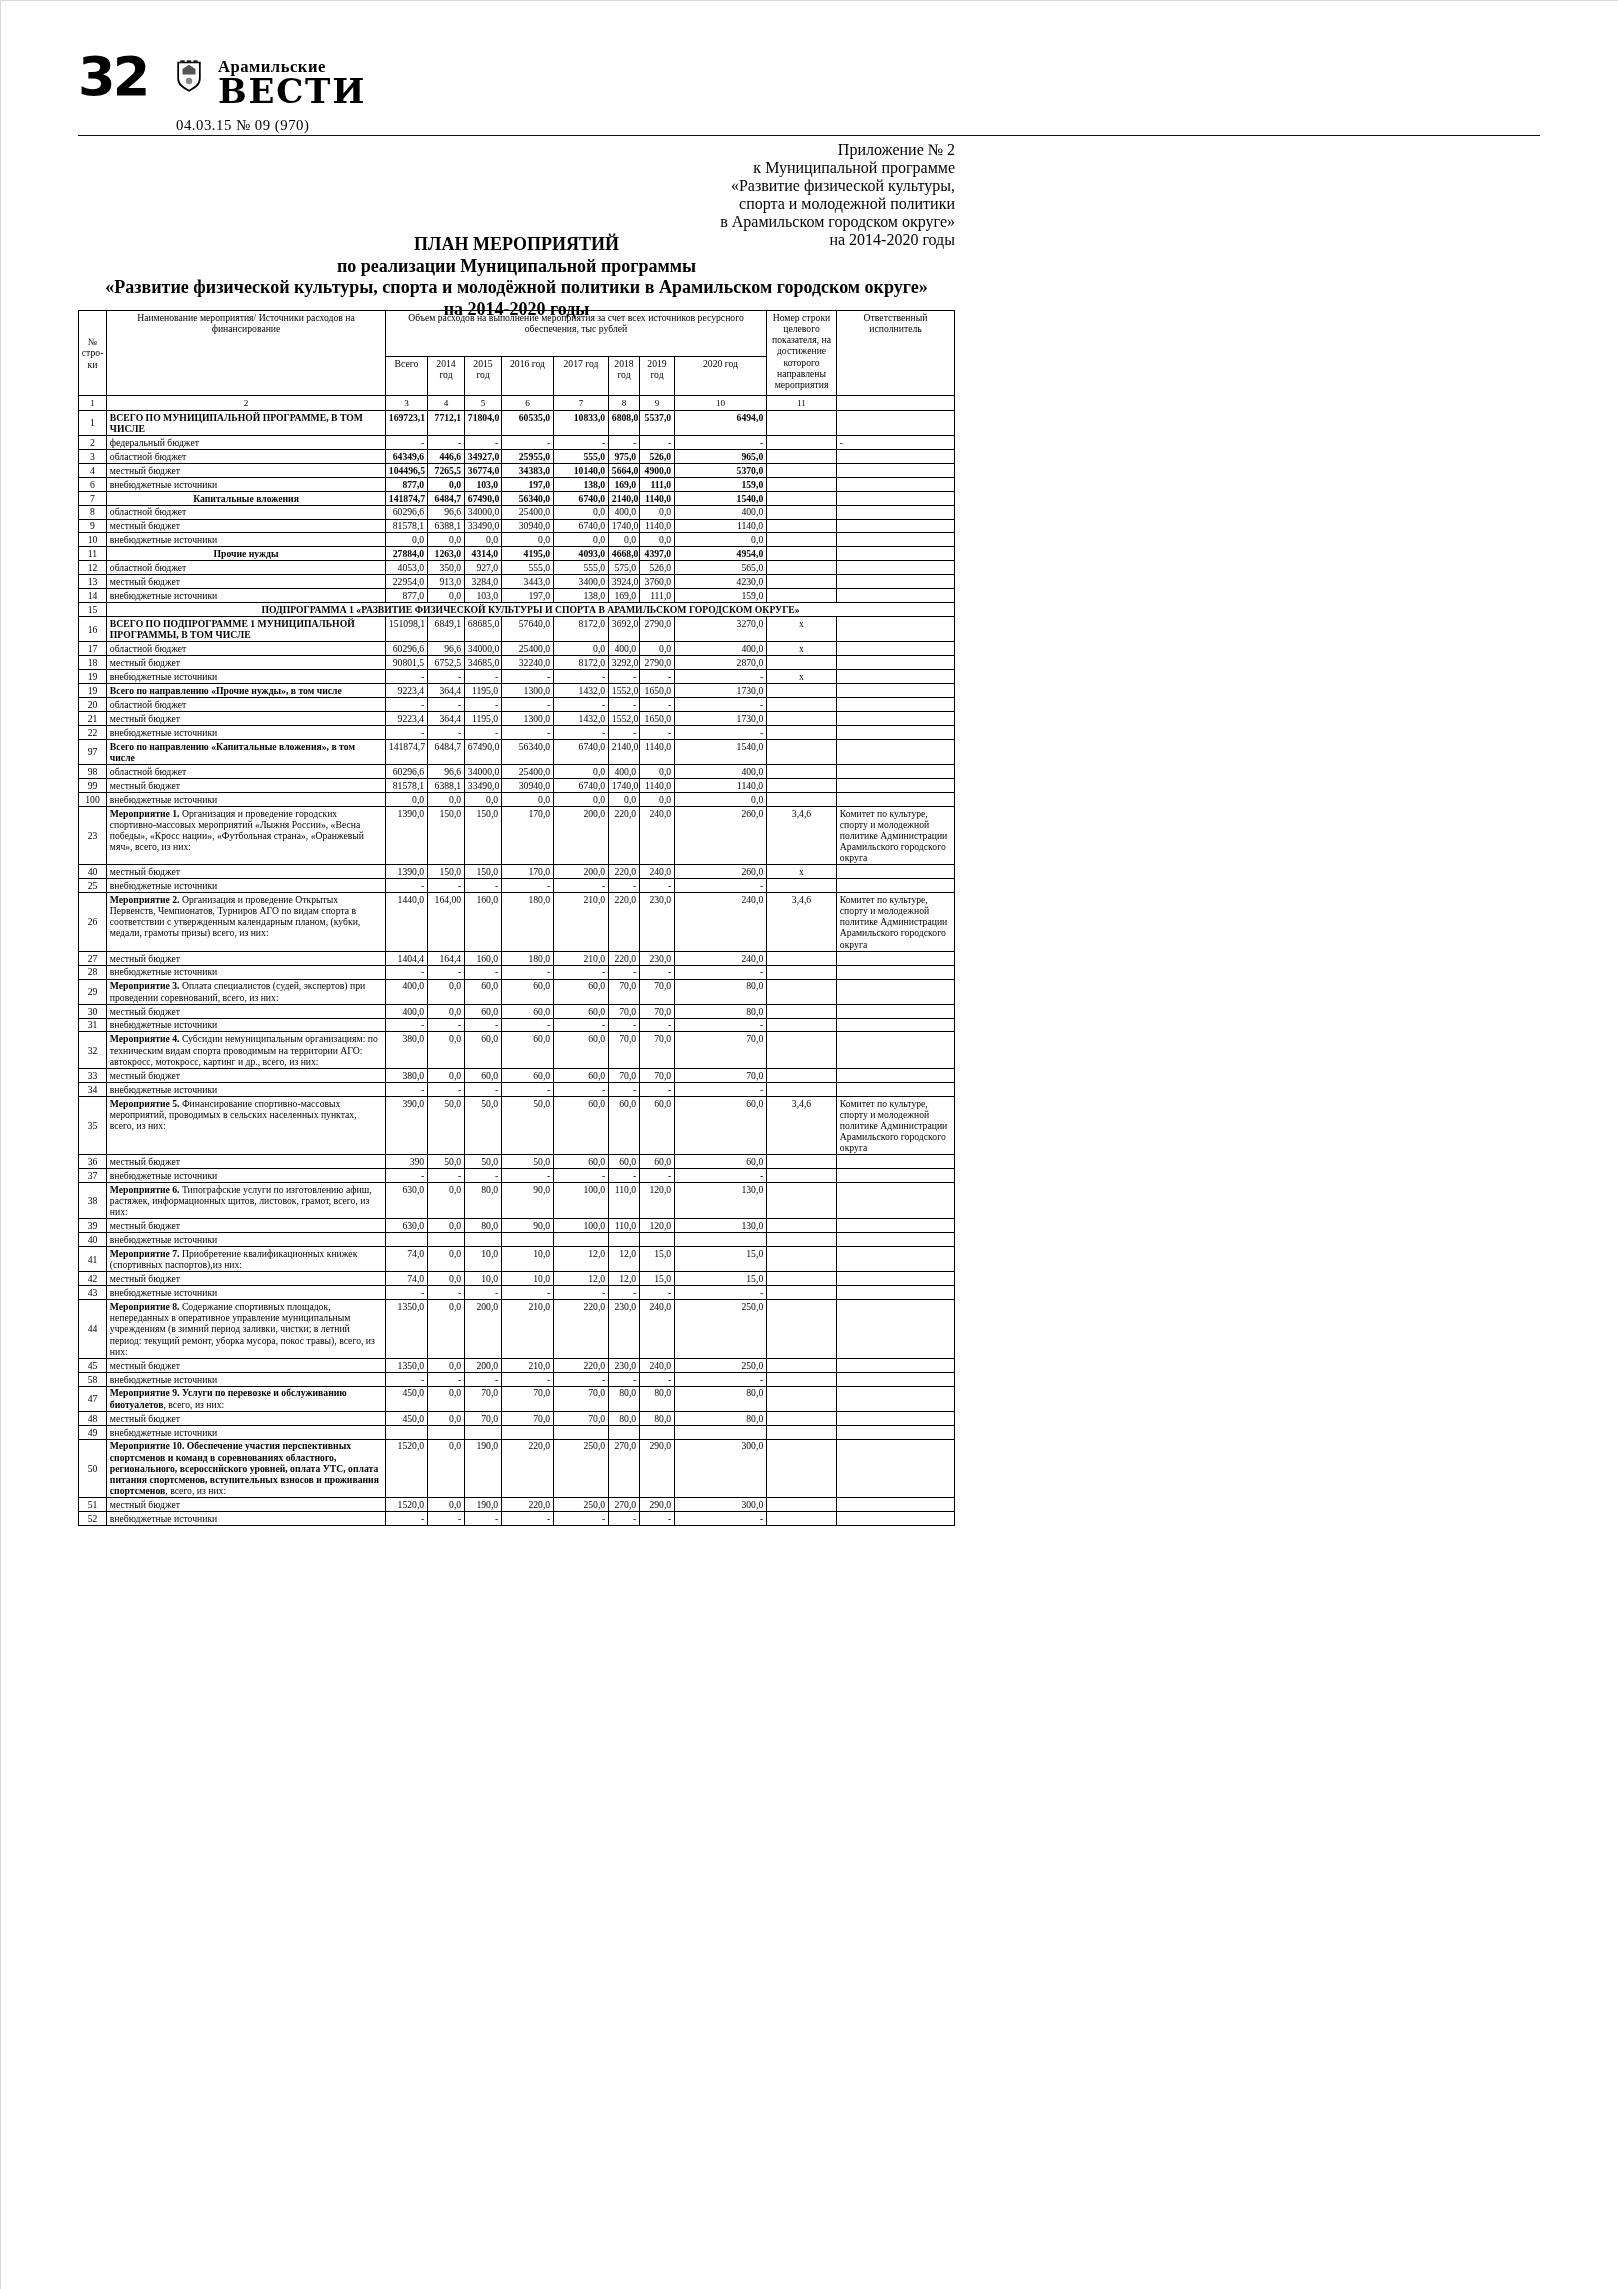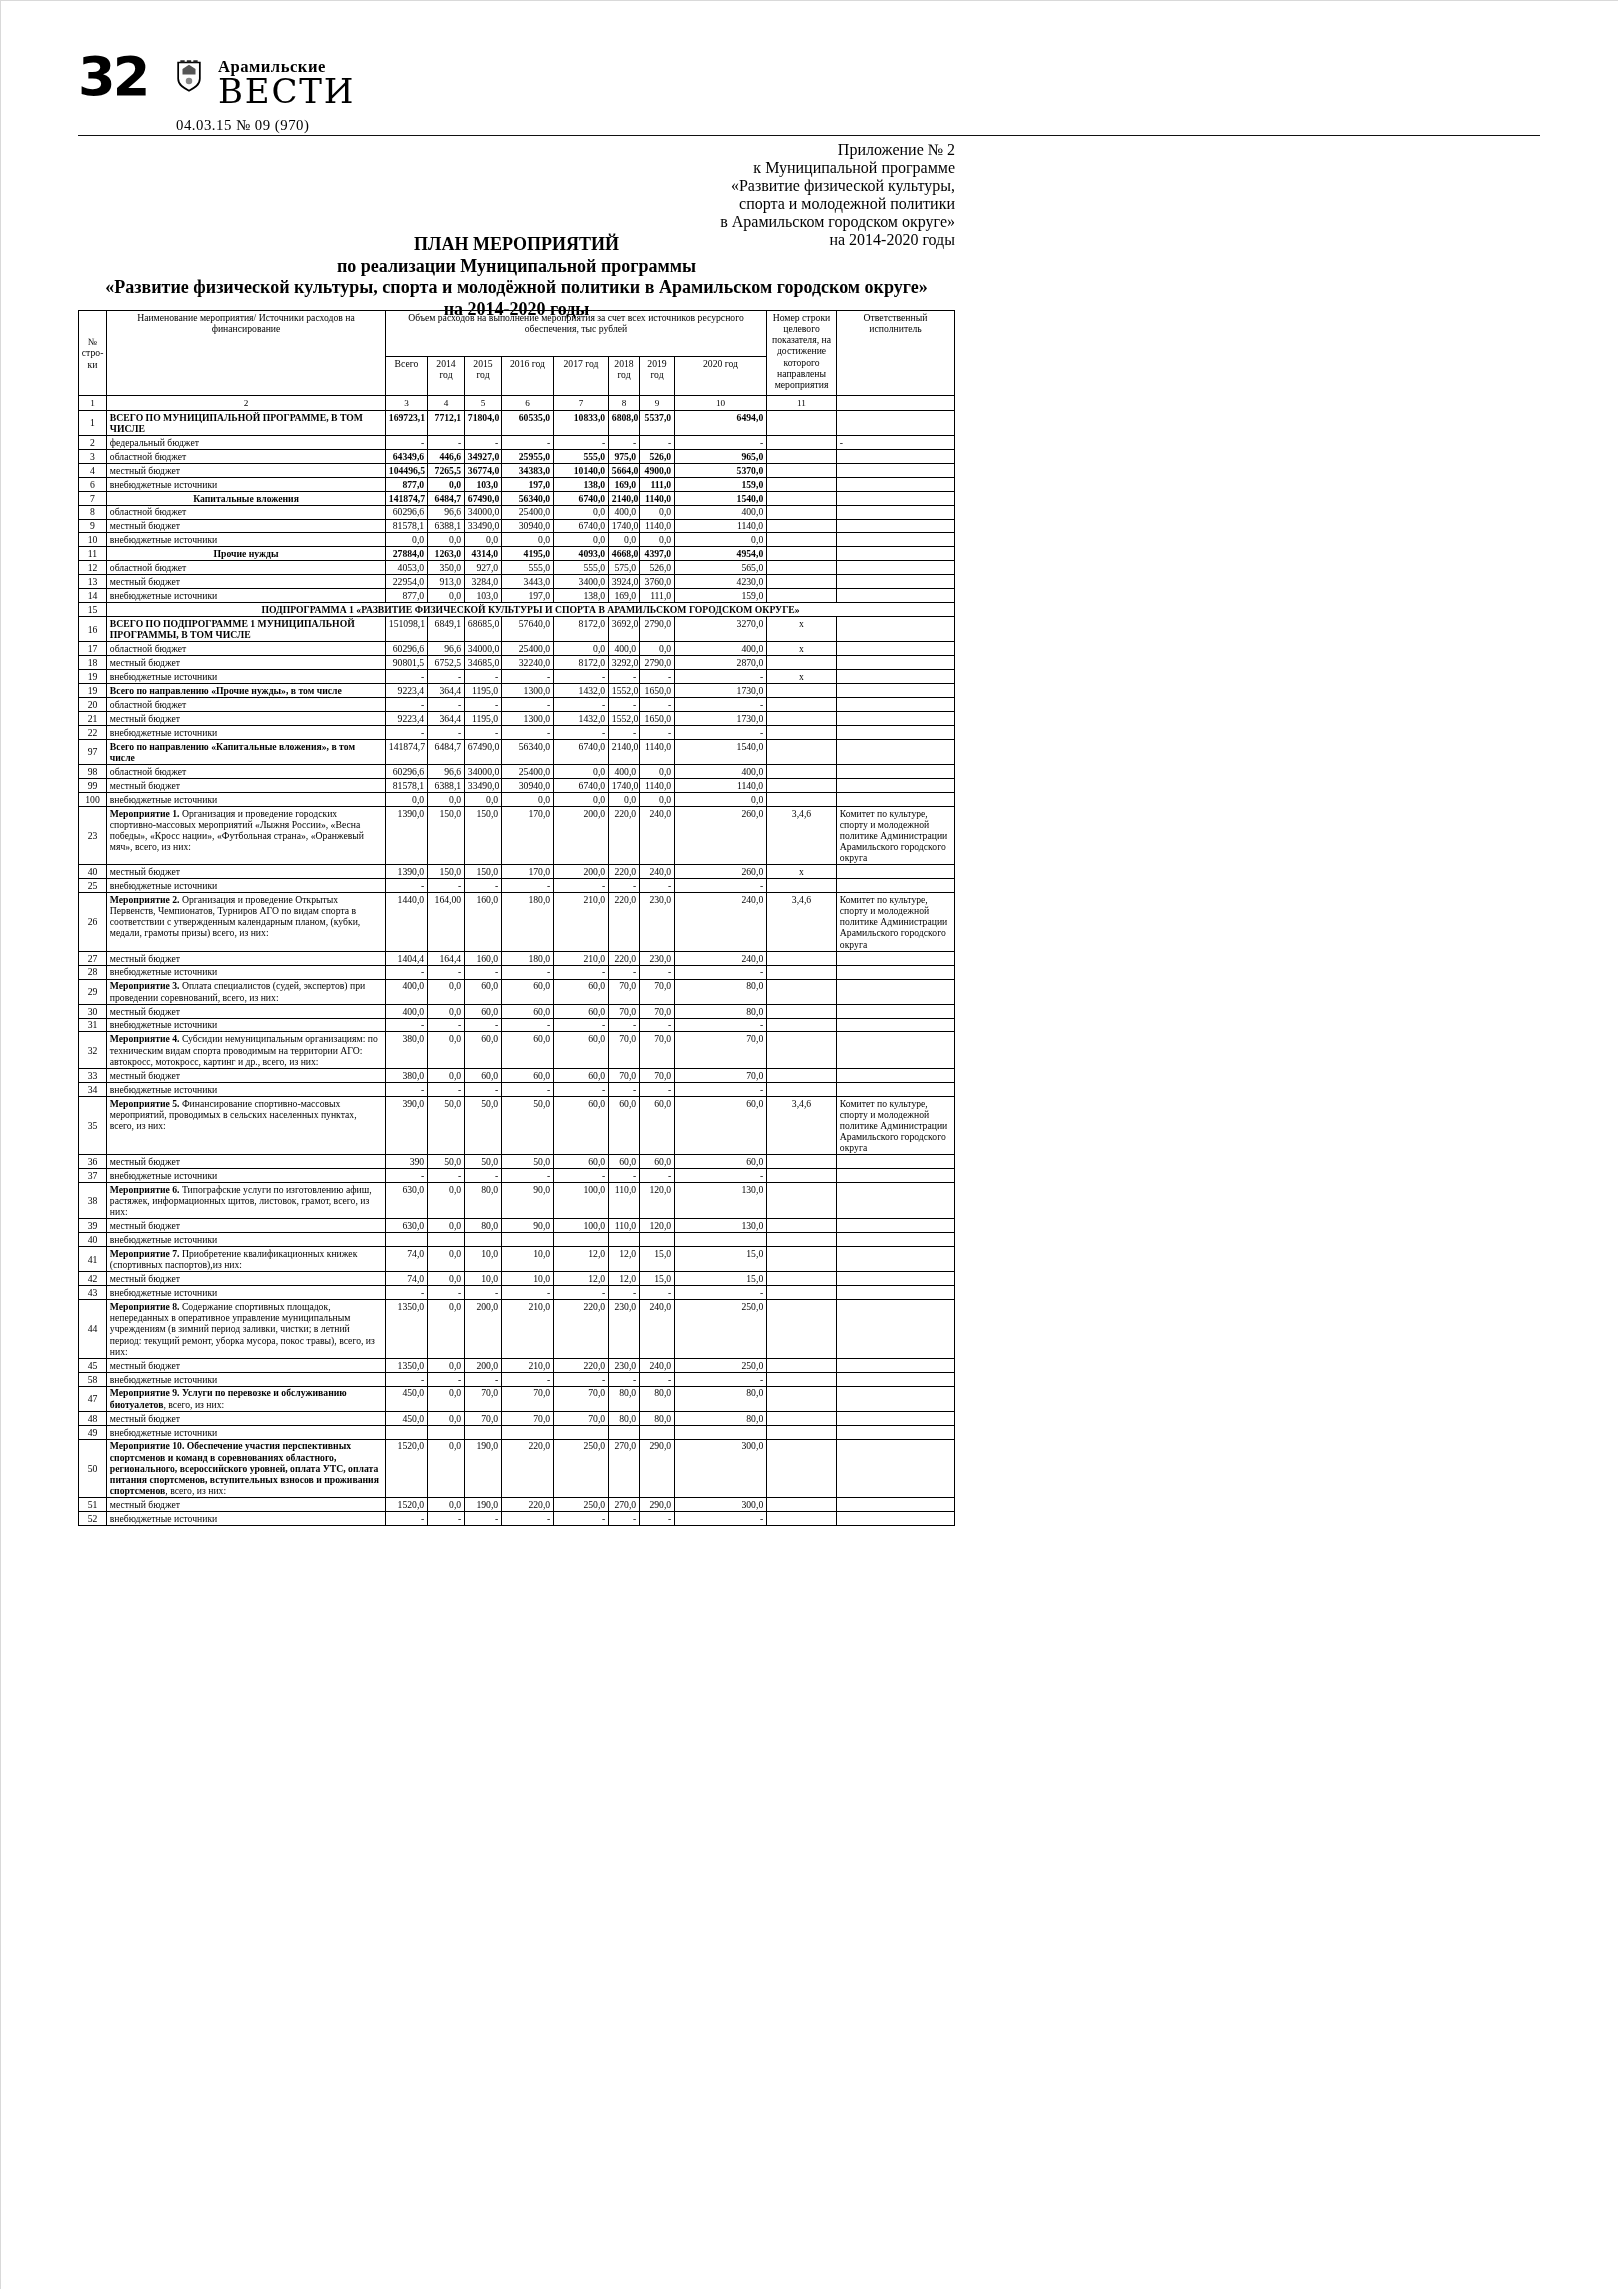--- a/index.html
+++ b/index.html
@@ -17,21 +17,21 @@
   .masthead { position:absolute; left:78px; top:52px; width:480px; height:85px; }
   .page-num {
     position:absolute; left:0; top:-1.8px;
     font-family:"DejaVu Sans", sans-serif; font-weight:700;
     font-size:54px; line-height:1; letter-spacing:-2.8px;
   }
   .brand { position:absolute; left:98px; top:5.5px; display:flex; align-items:flex-start; gap:16px; }
   .crest { display:block; margin-top:1.8px; }
   .brand-top { font-size:16.6px; font-weight:700; letter-spacing:0.5px; line-height:1.05; }
   .brand-main {
-    font-family:"DejaVu Serif", serif; font-weight:400;
+    font-family:"DejaVu Serif", serif; font-weight:700;
     font-size:34px; line-height:0.95; letter-spacing:1.8px;
   }
   .issue { position:absolute; left:98px; top:65px; font-size:14.8px; letter-spacing:0.5px; }
   .rule { position:absolute; left:78px; top:135px; width:1462px; border-top:1.8px solid #111; }
 
   
   .annex {
     position:absolute; left:78px; top:141px; width:877px;
     text-align:right; font-size:16px; line-height:1.12;
   }

